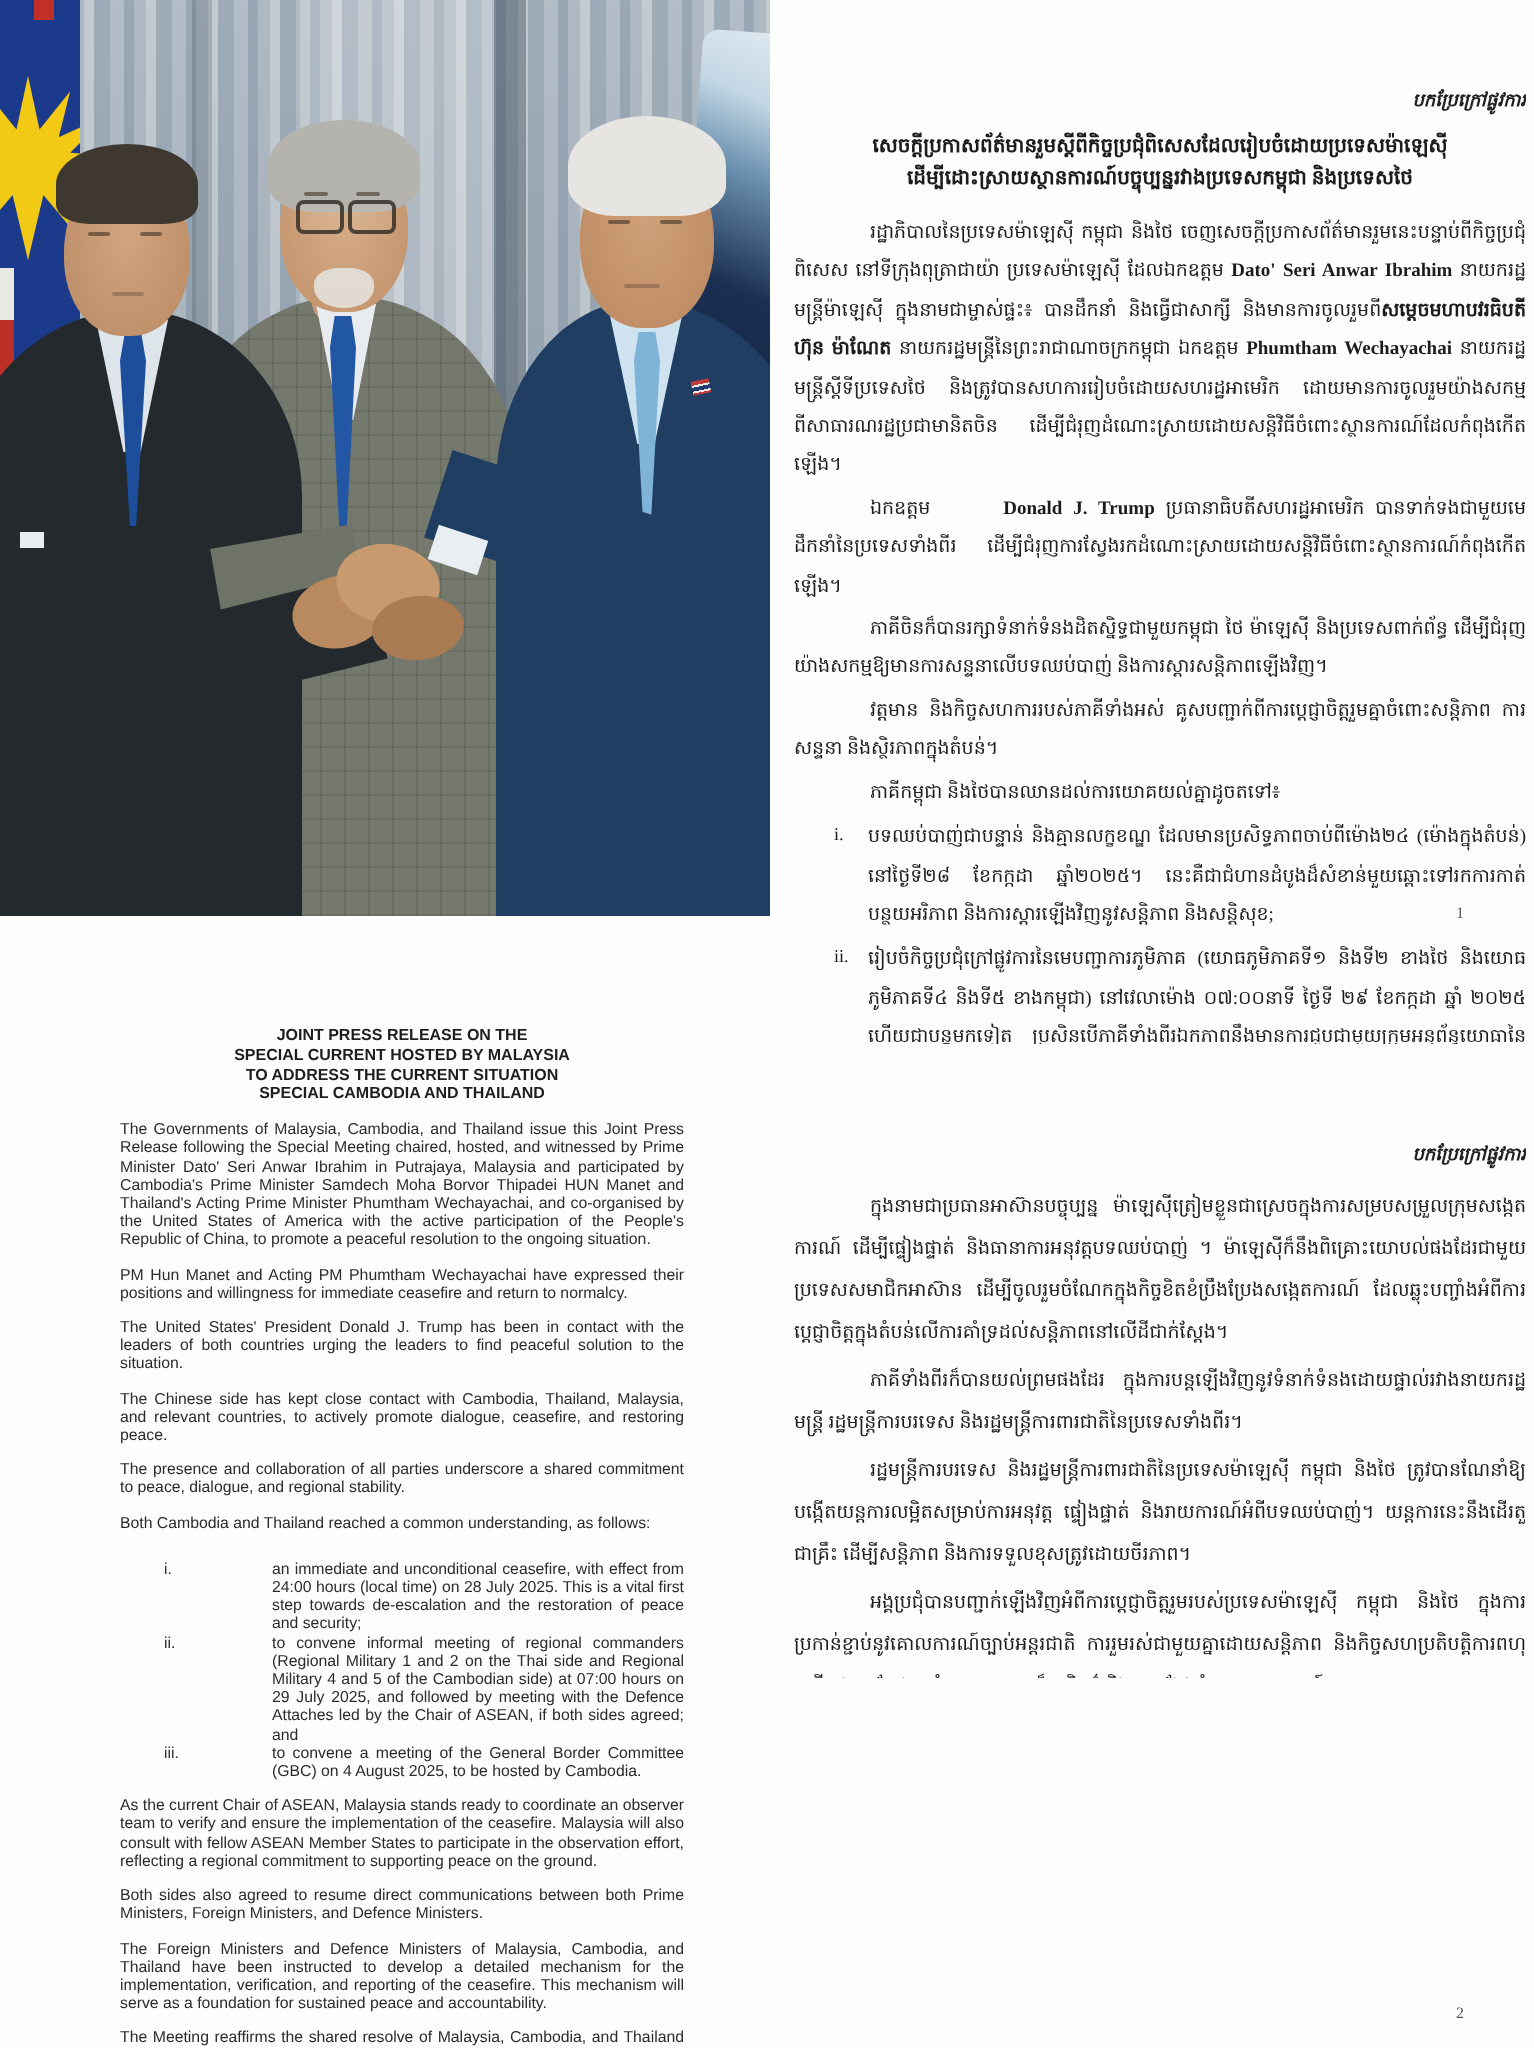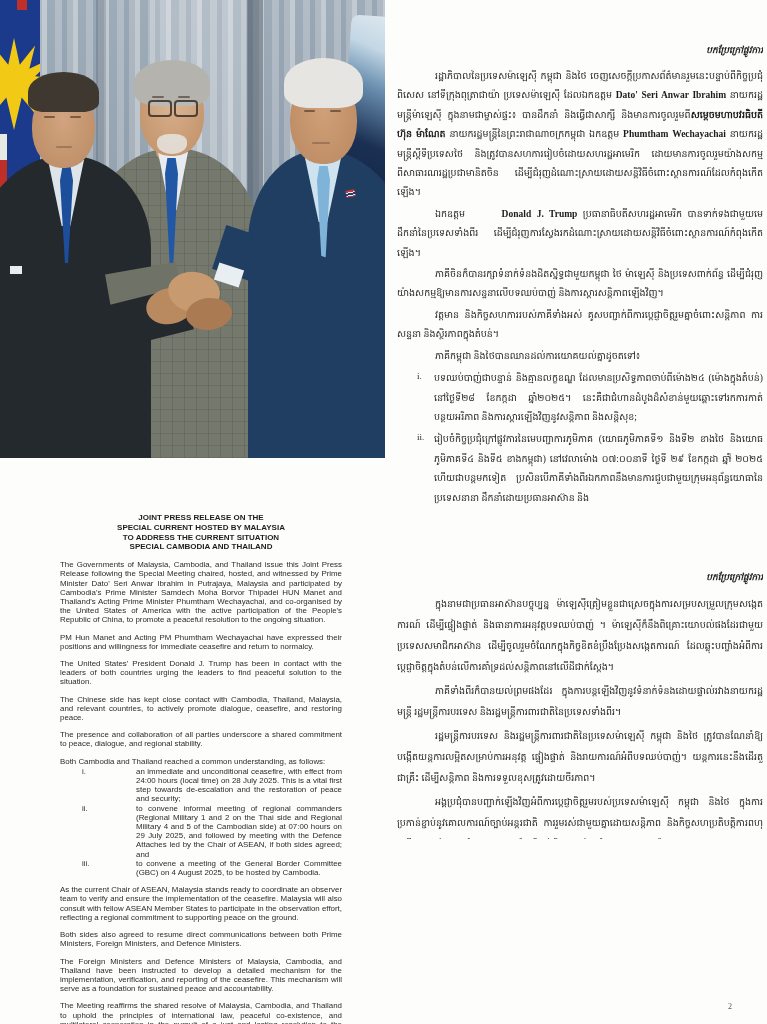--- a/index.html
+++ b/index.html
@@ -172,20 +172,24 @@
       <div class="arm arm-r"></div>
       <div class="cuff"></div>
       <div class="hand h1"></div>
       <div class="hand h2"></div>
       <div class="hand h3"></div>
     </div>
   </section>
 
   <section class="kpage k1">
     <div class="kh-header">បកប្រែក្រៅផ្លូវការ</div>
+    <div class="kh-title">
+      <div>សេចក្ដីប្រកាសព័ត៌មានរួមស្ដីពីកិច្ចប្រជុំពិសេសដែលរៀបចំដោយប្រទេសម៉ាឡេស៊ី</div>
+      <div>ដើម្បីដោះស្រាយស្ថានការណ៍បច្ចុប្បន្នរវាងប្រទេសកម្ពុជា និងប្រទេសថៃ</div>
+    </div>
     <div class="kbody">
       <p class="kp"><span>រដ្ឋាភិបាលនៃប្រទេសម៉ាឡេស៊ី កម្ពុជា និងថៃ ចេញសេចក្ដីប្រកាសព័ត៌មានរួមនេះបន្ទាប់ពីកិច្ចប្រជុំពិសេស នៅទីក្រុងពុត្រាជាយ៉ា ប្រទេសម៉ាឡេស៊ី ដែលឯកឧត្ដម </span><span style="font-weight: bold;">Dato' Seri Anwar Ibrahim</span><span> នាយករដ្ឋមន្ត្រីម៉ាឡេស៊ី ក្នុងនាមជាម្ចាស់ផ្ទះ៖ បានដឹកនាំ និងធ្វើជាសាក្សី និងមានការចូលរួមពី</span><span style="font-weight: bold;">សម្ដេចមហាបវរធិបតី ហ៊ុន ម៉ាណែត</span><span> នាយករដ្ឋមន្ត្រីនៃព្រះរាជាណាចក្រកម្ពុជា ឯកឧត្ដម </span><span style="font-weight: bold;">Phumtham Wechayachai</span><span> នាយករដ្ឋមន្ត្រីស្ដីទីប្រទេសថៃ និងត្រូវបានសហការរៀបចំដោយសហរដ្ឋអាមេរិក ដោយមានការចូលរួមយ៉ាងសកម្មពីសាធារណរដ្ឋប្រជាមានិតចិន ដើម្បីជំរុញដំណោះស្រាយដោយសន្តិវិធីចំពោះស្ថានការណ៍ដែលកំពុងកើតឡើង។</span></p>
       <p class="kp"><span>ឯកឧត្ដម </span><span style="font-weight: bold; padding-left: 31px;">Donald J. Trump</span><span> ប្រធានាធិបតីសហរដ្ឋអាមេរិក បានទាក់ទងជាមួយមេដឹកនាំនៃប្រទេសទាំងពីរ ដើម្បីជំរុញការស្វែងរកដំណោះស្រាយដោយសន្តិវិធីចំពោះស្ថានការណ៍កំពុងកើតឡើង។</span></p>
       <p class="kp">ភាគីចិនក៏បានរក្សាទំនាក់ទំនងដិតស្និទ្ធជាមួយកម្ពុជា ថៃ ម៉ាឡេស៊ី និងប្រទេសពាក់ព័ន្ធ ដើម្បីជំរុញយ៉ាងសកម្មឱ្យមានការសន្ទនាលើបទឈប់បាញ់ និងការស្ដារសន្តិភាពឡើងវិញ។</p>
       <p class="kp">វត្តមាន និងកិច្ចសហការរបស់ភាគីទាំងអស់ គូសបញ្ជាក់ពីការប្ដេជ្ញាចិត្តរួមគ្នាចំពោះសន្តិភាព ការសន្ទនា និងស្ថិរភាពក្នុងតំបន់។</p>
       <p class="kp">ភាគីកម្ពុជា និងថៃបានឈានដល់ការយោគយល់គ្នាដូចតទៅ៖</p>
       <div class="kli">
         <span class="m">i.</span>
         <span class="t">បទឈប់បាញ់ជាបន្ទាន់ និងគ្មានលក្ខខណ្ឌ ដែលមានប្រសិទ្ធភាពចាប់ពីម៉ោង២៤ (ម៉ោងក្នុងតំបន់) នៅថ្ងៃទី២៨ ខែកក្កដា ឆ្នាំ២០២៥។ នេះគឺជាជំហានដំបូងដ៏សំខាន់មួយឆ្ពោះទៅរកការកាត់បន្ថយអរិភាព និងការស្ដារឡើងវិញនូវសន្តិភាព និងសន្តិសុខ;</span>
       </div>
@@ -203,21 +207,21 @@
       <div>JOINT PRESS RELEASE ON THE</div>
       <div>SPECIAL CURRENT HOSTED BY MALAYSIA</div>
       <div>TO ADDRESS THE CURRENT SITUATION</div>
       <div>SPECIAL CAMBODIA AND THAILAND</div>
     </div>
     <p class="ep">The Governments of Malaysia, Cambodia, and Thailand issue this Joint Press Release following the Special Meeting chaired, hosted, and witnessed by Prime Minister Dato' Seri Anwar Ibrahim in Putrajaya, Malaysia and participated by Cambodia's Prime Minister Samdech Moha Borvor Thipadei HUN Manet and Thailand's Acting Prime Minister Phumtham Wechayachai, and co-organised by the United States of America with the active participation of the People's Republic of China, to promote a peaceful resolution to the ongoing situation.</p>
     <p class="ep">PM Hun Manet and Acting PM Phumtham Wechayachai have expressed their positions and willingness for immediate ceasefire and return to normalcy.</p>
     <p class="ep">The United States' President Donald J. Trump has been in contact with the leaders of both countries urging the leaders to find peaceful solution to the situation.</p>
     <p class="ep">The Chinese side has kept close contact with Cambodia, Thailand, Malaysia, and relevant countries, to actively promote dialogue, ceasefire, and restoring peace.</p>
     <p class="ep">The presence and collaboration of all parties underscore a shared commitment to peace, dialogue, and regional stability.</p>
-    <p class="ep" style="margin-bottom:1px;">Both Cambodia and Thailand reached a common understanding, as follows:</p>
+    <p class="ep" style="margin-bottom:14px;">Both Cambodia and Thailand reached a common understanding, as follows:</p>
     <div class="elist">
       <div class="eli">
         <span class="m">i.</span>
         <span class="t">an immediate and unconditional ceasefire, with effect from 24:00 hours (local time) on 28 July 2025. This is a vital first step towards de-escalation and the restoration of peace and security;</span>
       </div>
       <div class="eli">
         <span class="m">ii.</span>
         <span class="t">to convene informal meeting of regional commanders (Regional Military 1 and 2 on the Thai side and Regional Military 4 and 5 of the Cambodian side) at 07:00 hours on 29 July 2025, and followed by meeting with the Defence Attaches led by the Chair of ASEAN, if both sides agreed; and</span>
       </div>
       <div class="eli">

